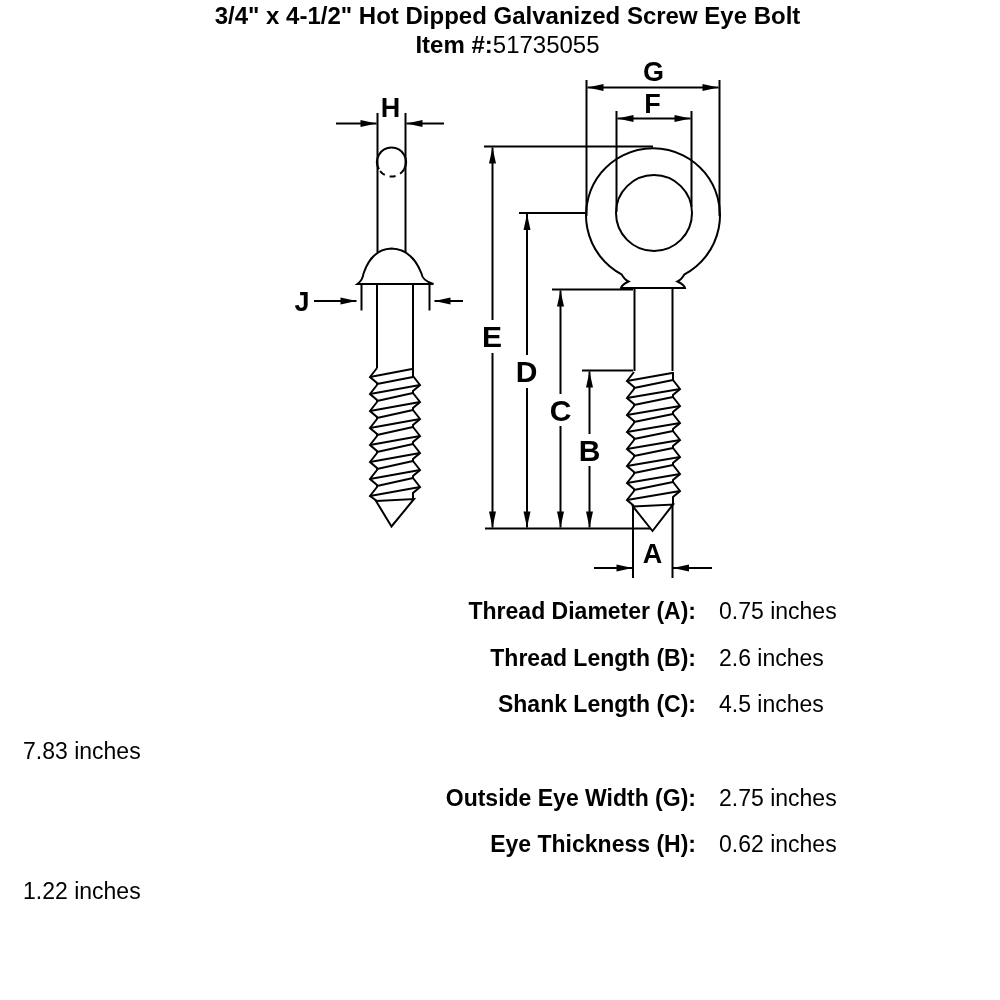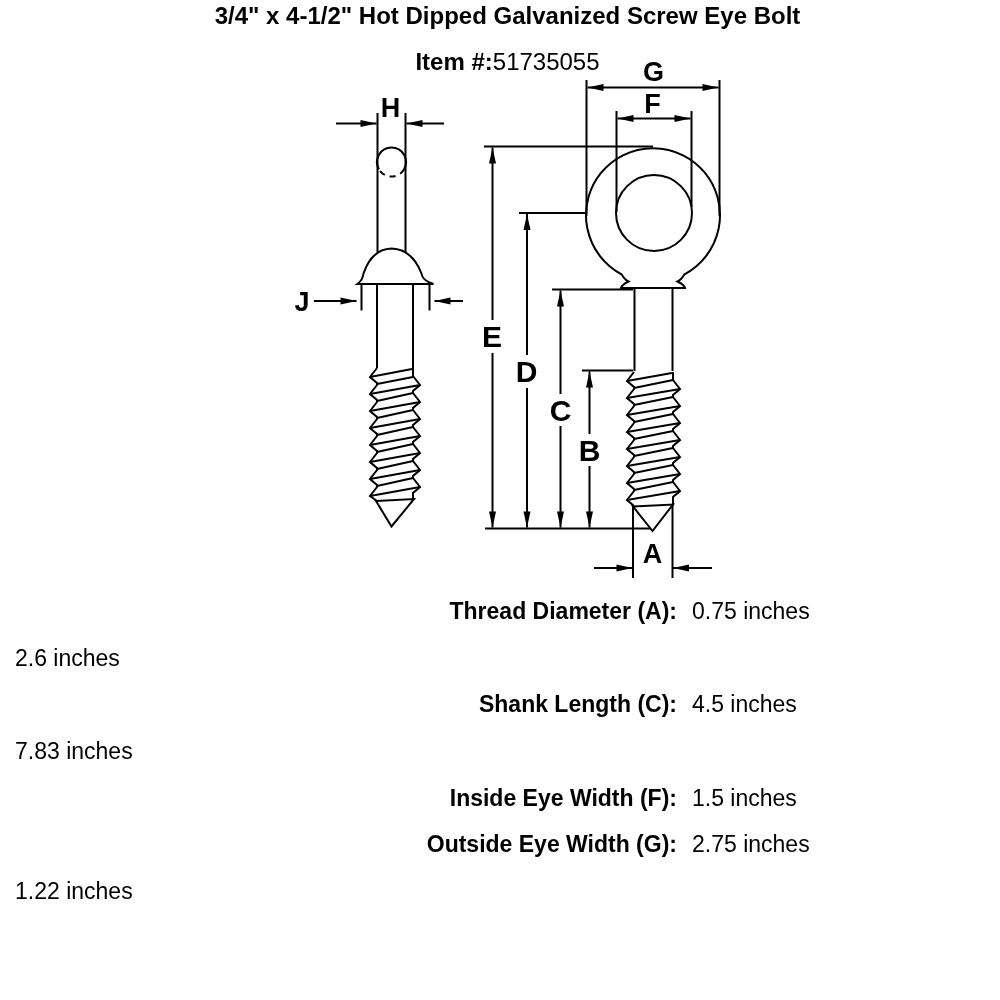--- a/index.html
+++ b/index.html
@@ -1,37 +1,37 @@
 <!DOCTYPE html>
 <html><head>
 <meta charset="utf-8">
 <style>
   html,body{margin:0;padding:0;background:#ffffff;}
   #page{position:relative;width:1000px;height:1000px;background:#fff;overflow:hidden;
         font-family:"Liberation Sans","DejaVu Sans",sans-serif;color:#000;}
   
   #header{position:absolute;left:15px;top:0;width:985px;text-align:center;line-height:1.18;}
   #title-line{font-size:24px;font-weight:bold;margin-top:2px;}
-  #item-line{font-size:24px;margin-top:18px;}
+  #item-line{font-size:24px;margin-top:1px;}
   #item-line .lbl{font-weight:bold;}
   
   #drawing{position:absolute;left:0;top:0;width:1000px;height:1000px;}
   .ln{stroke:#000;stroke-width:2;fill:none;}
   .thin{stroke:#000;stroke-width:2;fill:none;}
   .part{stroke:#000;stroke-width:2;fill:#fff;}
   .dim{stroke:#000;stroke-width:2;fill:none;}
   .dimtxt{font-family:"Liberation Sans","DejaVu Sans",sans-serif;font-weight:bold;
           text-anchor:middle;fill:#000;}
   .sz27{font-size:27px;} .sz30{font-size:30px;}
   .mask{fill:#fff;stroke:none;}
   
   #spec{position:absolute;left:0;top:588px;width:1000px;}
   .specrow{display:flex;align-items:center;height:46.7px;font-size:23px;}
-  .speclabel{width:677px;text-align:right;font-weight:bold;white-space:nowrap;}
-  .specvalue{margin-left:15px;text-align:left;white-space:nowrap;}
+  .speclabel{width:677px;text-align:right;font-weight:bold;white-space:nowrap;padding-left:19px;}
+  .specvalue{margin-left:23px;text-align:left;white-space:nowrap;}
 </style>
 </head>
 <body>
 
 <div id="page">
 
   <div id="header">
     <div id="title-line">3/4" x 4-1/2" Hot Dipped Galvanized Screw Eye Bolt</div>
     <div id="item-line"><span class="lbl">Item #:</span><span>51735055</span></div>
   </div>
@@ -160,35 +160,36 @@
       <text class="dimtxt sz27" x="652.5" y="563">A</text>
     </g>
   </svg>
 
   <div id="spec">
     <div class="specrow">
       <div class="speclabel">Thread Diameter (A):</div>
       <div class="specvalue">0.75 inches</div>
     </div>
     <div class="specrow">
+      <div class="speclabel">Thread Length (B):</div>
       <div class="specvalue">2.6 inches</div>
     </div>
     <div class="specrow">
       <div class="speclabel">Shank Length (C):</div>
       <div class="specvalue">4.5 inches</div>
     </div>
     <div class="specrow">
       <div class="specvalue">7.83 inches</div>
     </div>
     <div class="specrow">
-      <div class="speclabel">Inside Eye Width (F):</div>
-      <div class="specvalue">1.5 inches</div>
+      <div class="speclabel">Outside Eye Width (G):</div>
+      <div class="specvalue">2.75 inches</div>
     </div>
     <div class="specrow">
-      <div class="speclabel">Outside Eye Width (G):</div>
-      <div class="specvalue">2.75 inches</div>
+      <div class="speclabel">Eye Thickness (H):</div>
+      <div class="specvalue">0.62 inches</div>
     </div>
     <div class="specrow">
       <div class="specvalue">1.22 inches</div>
     </div>
   </div>
 
 </div>
 
 </body></html>

